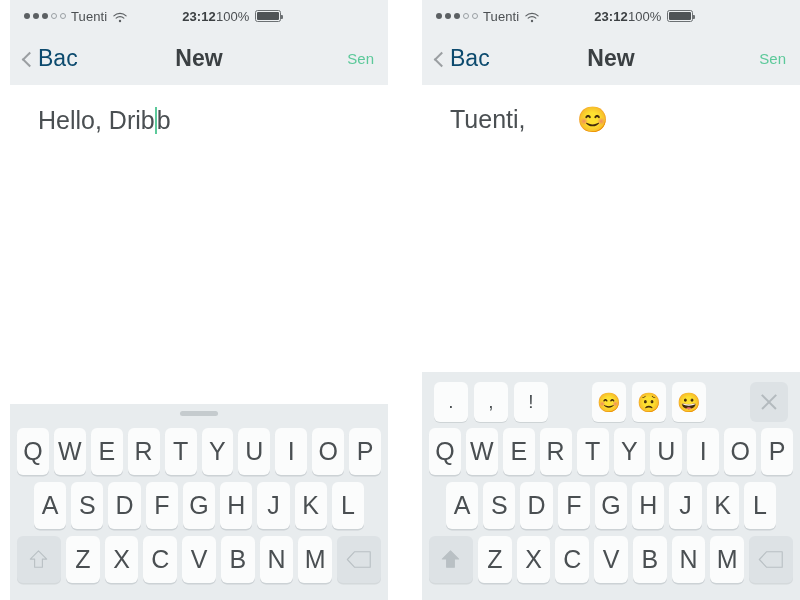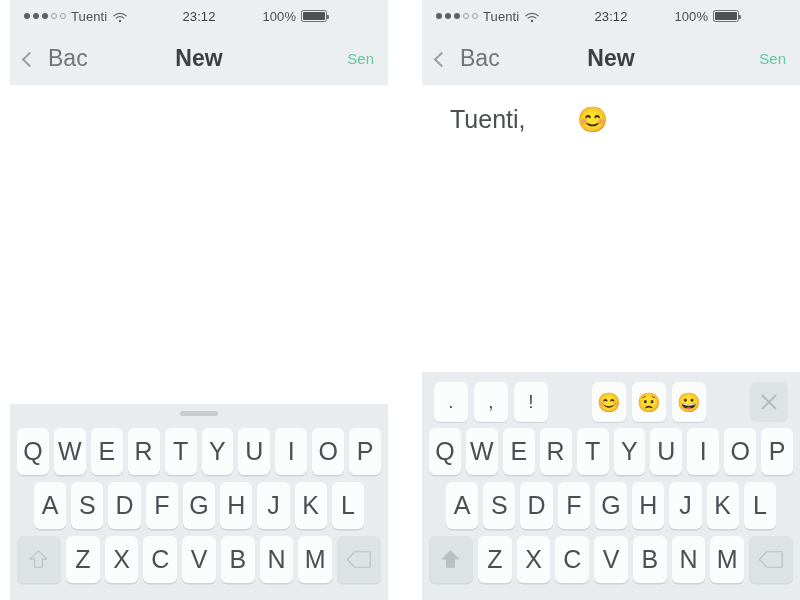--- a/index.html
+++ b/index.html
@@ -32,44 +32,44 @@
     font-size:13px;
     color:#4b4f52;
     letter-spacing:.1px;
   }
   .sb-left{display:flex;align-items:center;gap:5px;flex:1;}
   .dots{display:flex;align-items:center;gap:3px;}
   .dot{width:6px;height:6px;border-radius:50%;background:#5c6063;}
   .dot.empty{background:transparent;border:1px solid #9aa0a4;width:4px;height:4px;}
   .carrier{font-size:13px;color:#4b4f52;}
   .wifi{display:inline-block;width:14px;height:11px;position:relative;margin-left:1px;}
-  .sb-center{flex:0 0 auto;font-size:13px;color:#3c4043;font-weight:400;}
-  .sb-right{flex:1;display:flex;align-items:center;justify-content:center;gap:5px;}
+  .sb-center{flex:0 0 auto;font-size:13px;color:#3c4043;font-weight:700;}
+  .sb-right{flex:1;display:flex;align-items:center;justify-content:flex-start;gap:5px;}
   .batt-pct{font-size:13px;color:#4b4f52;}
   .batt{
     width:26px;height:12px;border:1px solid #6c7073;border-radius:2.5px;
     position:relative;box-sizing:border-box;padding:1px;
   }
   .batt-fill{width:100%;height:100%;background:#4f5356;border-radius:1px;}
   .batt:after{
     content:"";position:absolute;right:-3px;top:3.5px;width:2px;height:4px;
     background:#6c7073;border-radius:0 1px 1px 0;
   }
 
   
   .navbar{
     height:53px;
     background:#eceff1;
     display:flex;align-items:center;
     padding:0 14px;box-sizing:border-box;
     position:relative;
   }
   .nav-back{
-    display:flex;align-items:center;gap:10px;
-    color:#737373;font-size:23px;flex:1;
+    display:flex;align-items:center;gap:0;
+    color:#0c4a6e;font-size:23px;flex:1;
     cursor:pointer;
   }
   .chev{
     display:inline-block;width:9px;height:9px;
     border-left:2px solid #9b9fa2;border-bottom:2px solid #9b9fa2;
     transform:rotate(45deg);margin-right:3px;margin-top:1px;
   }
   .nav-title{
     position:absolute;left:0;right:0;text-align:center;
     font-size:23px;color:#3b4043;font-weight:600;pointer-events:none;
@@ -209,20 +209,21 @@
       </div>
       <div class="navbar">
         <div class="nav-back">
           <span class="chev"></span>
           <span>Bac</span>
         </div>
         <div class="nav-title">New</div>
         <div class="nav-send" style="color: rgb(92, 201, 154);">Sen</div>
       </div>
       <div class="compose">
+        <div class="msg-line"><span>Hello, Drib</span><span class="caret" style="background: rgb(92, 201, 154);"></span><span>b</span></div>
         <div class="keyboard">
           <div class="grabber-row">
             <div class="grabber"></div>
           </div>
           <div class="spacer-row"></div>
           <div class="krow r1">
             <div class="key">Q</div>
             <div class="key">W</div>
             <div class="key">E</div>
             <div class="key">R</div>

